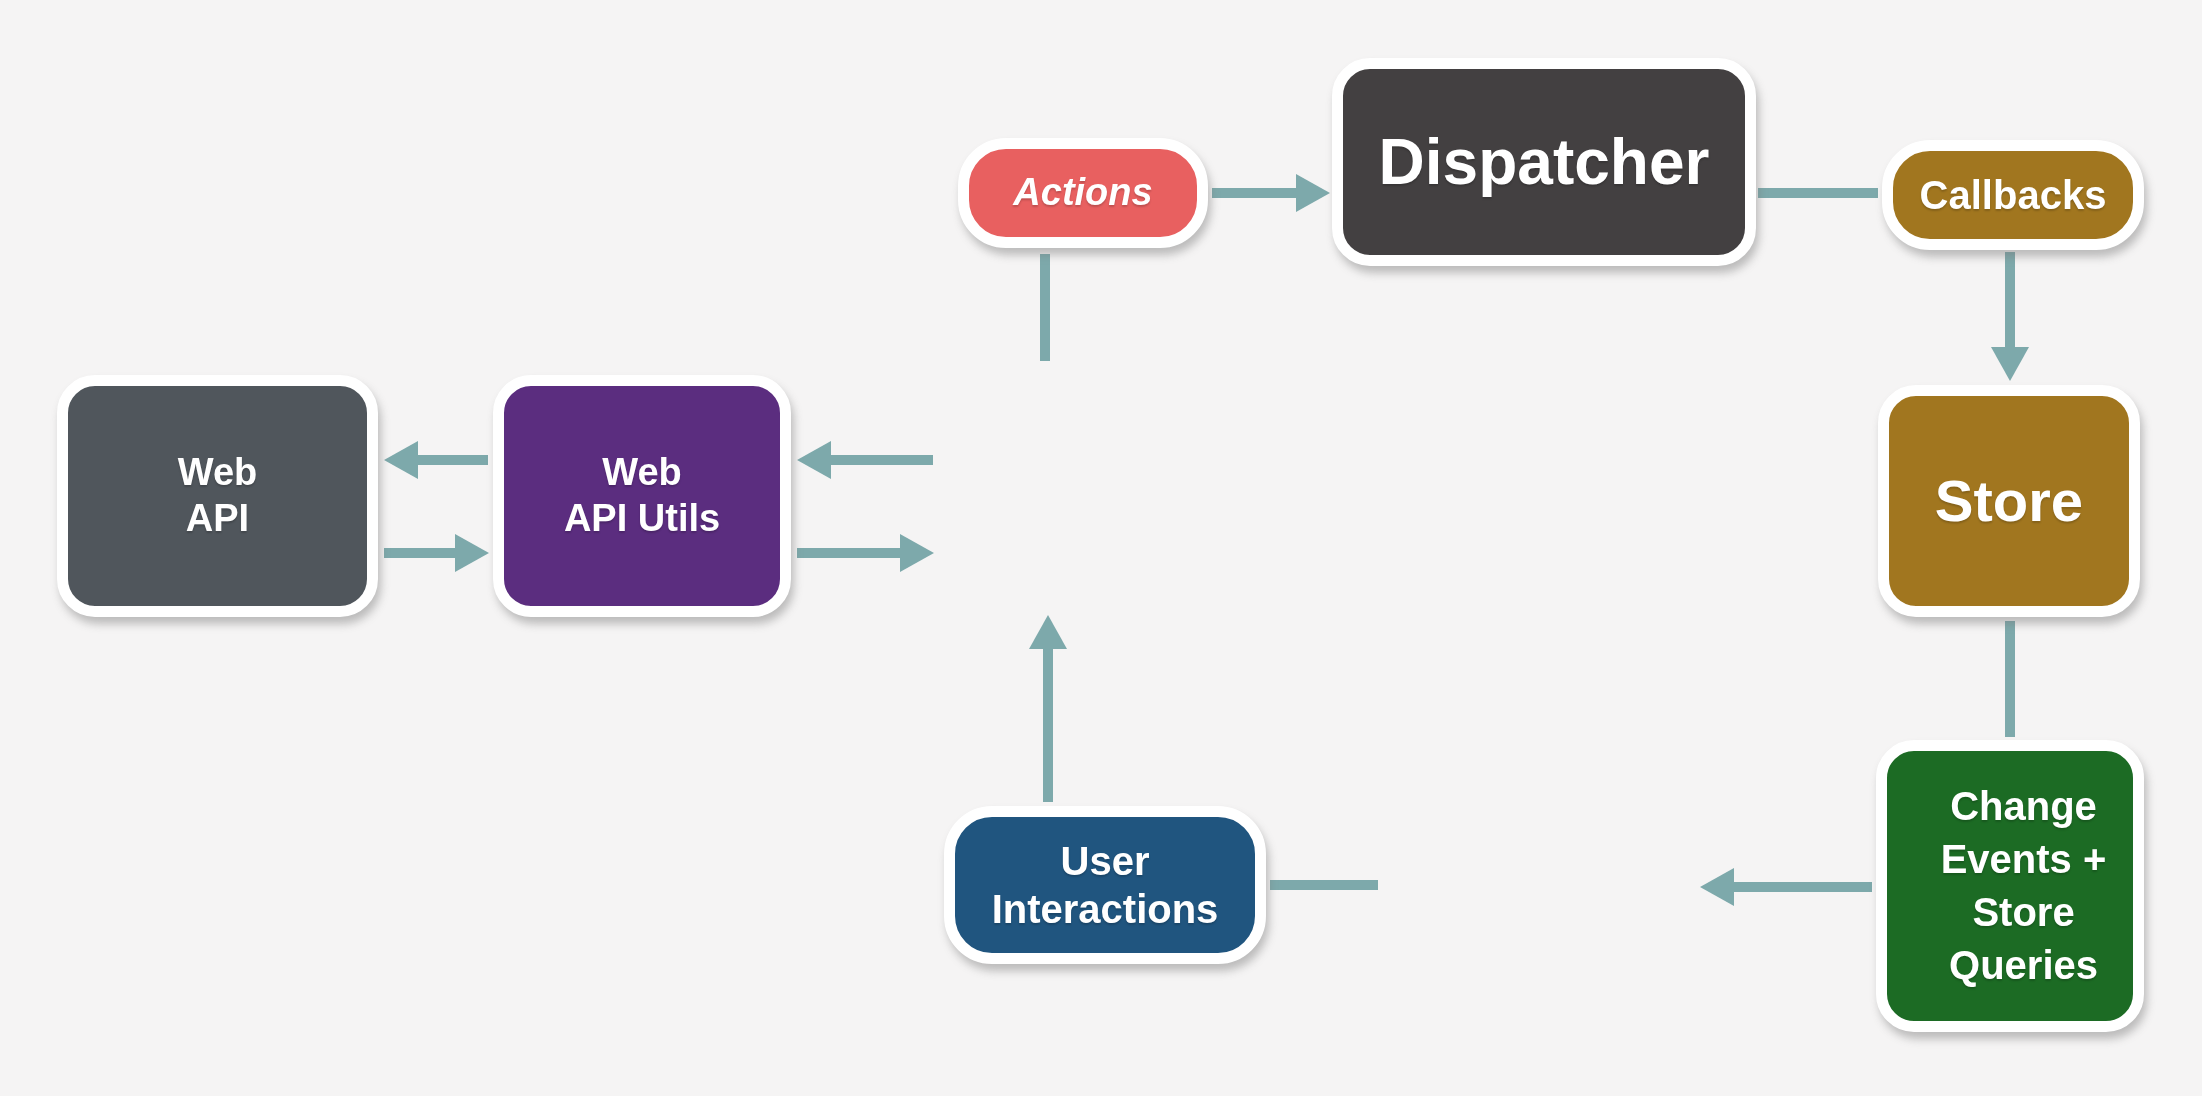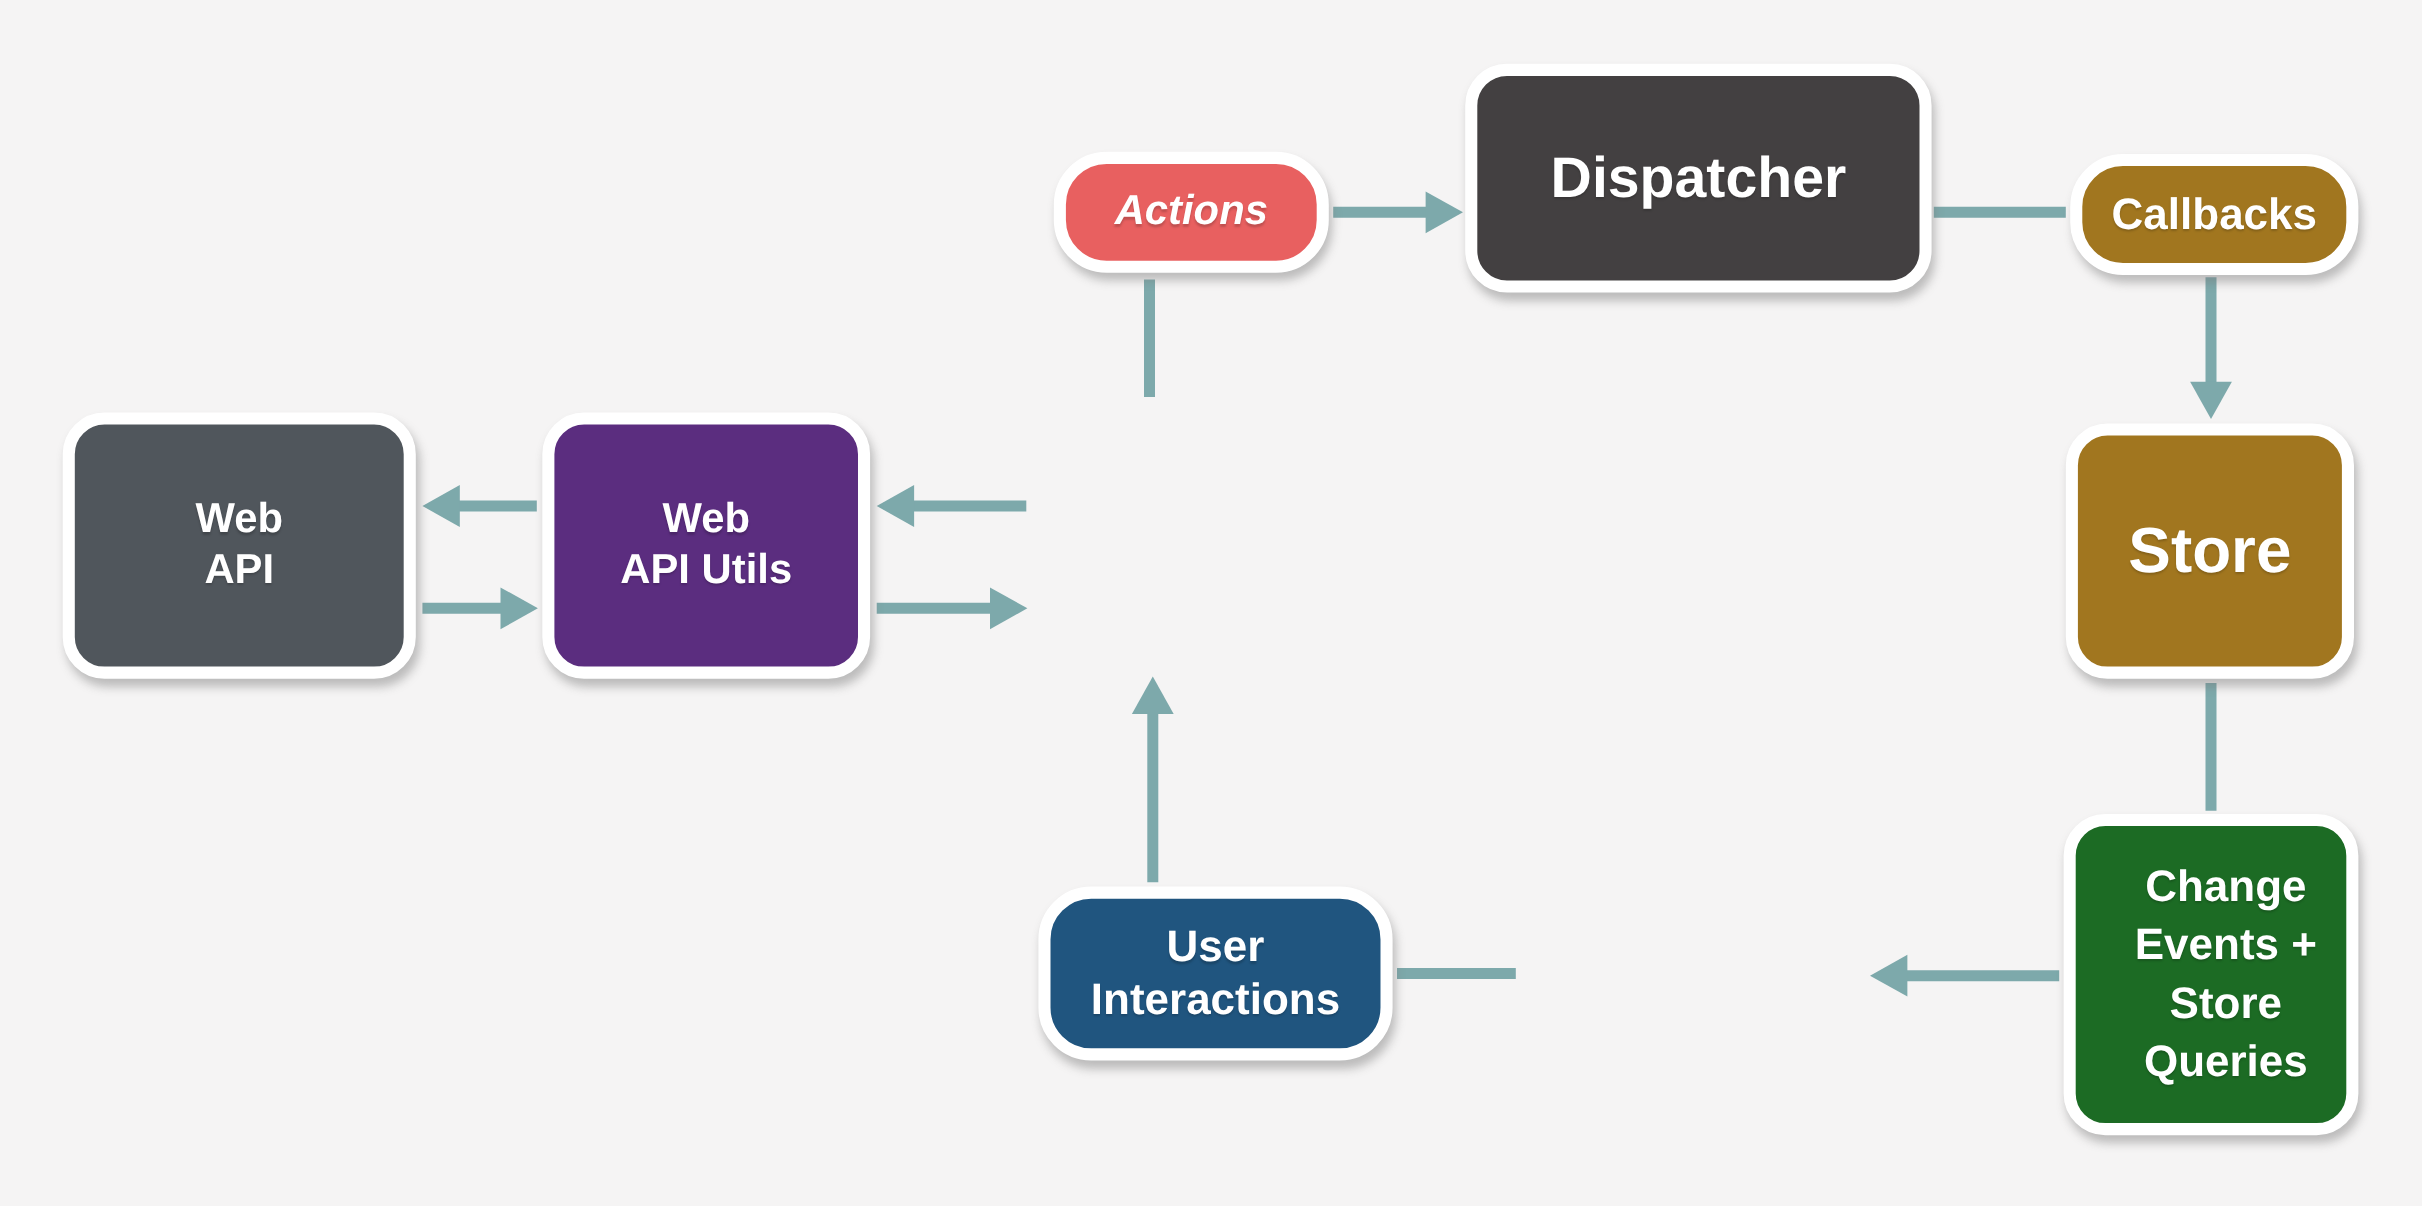--- a/index.html
+++ b/index.html
@@ -41,21 +41,21 @@
   .label{
     white-space:pre-line;
     line-height:1.2;
     text-shadow:0 2px 2px rgba(0,0,0,0.18);
   }
   .sz40{font-size:40px;text-align:center;}
   .sz42{font-size:38px;font-style:italic;}
   .sz52{font-size:38px;}
   .sz56{font-size:56px;}
   .sz58{font-size:58px;}
-  .sz64{font-size:52px;}
+  .sz64{font-size:64px;}
   .lh135{line-height:1.32;}
   .bg-salmon{background:var(--color-salmon);}
   .bg-charcoal{background:var(--color-charcoal);}
   .bg-gold{background:var(--color-gold);}
   .bg-green{background:var(--color-green);}
   .bg-blue{background:var(--color-blue);}
   .bg-purple{background:var(--color-purple);}
   .bg-slate{background:var(--color-slate);}
 </style>
 </head>

